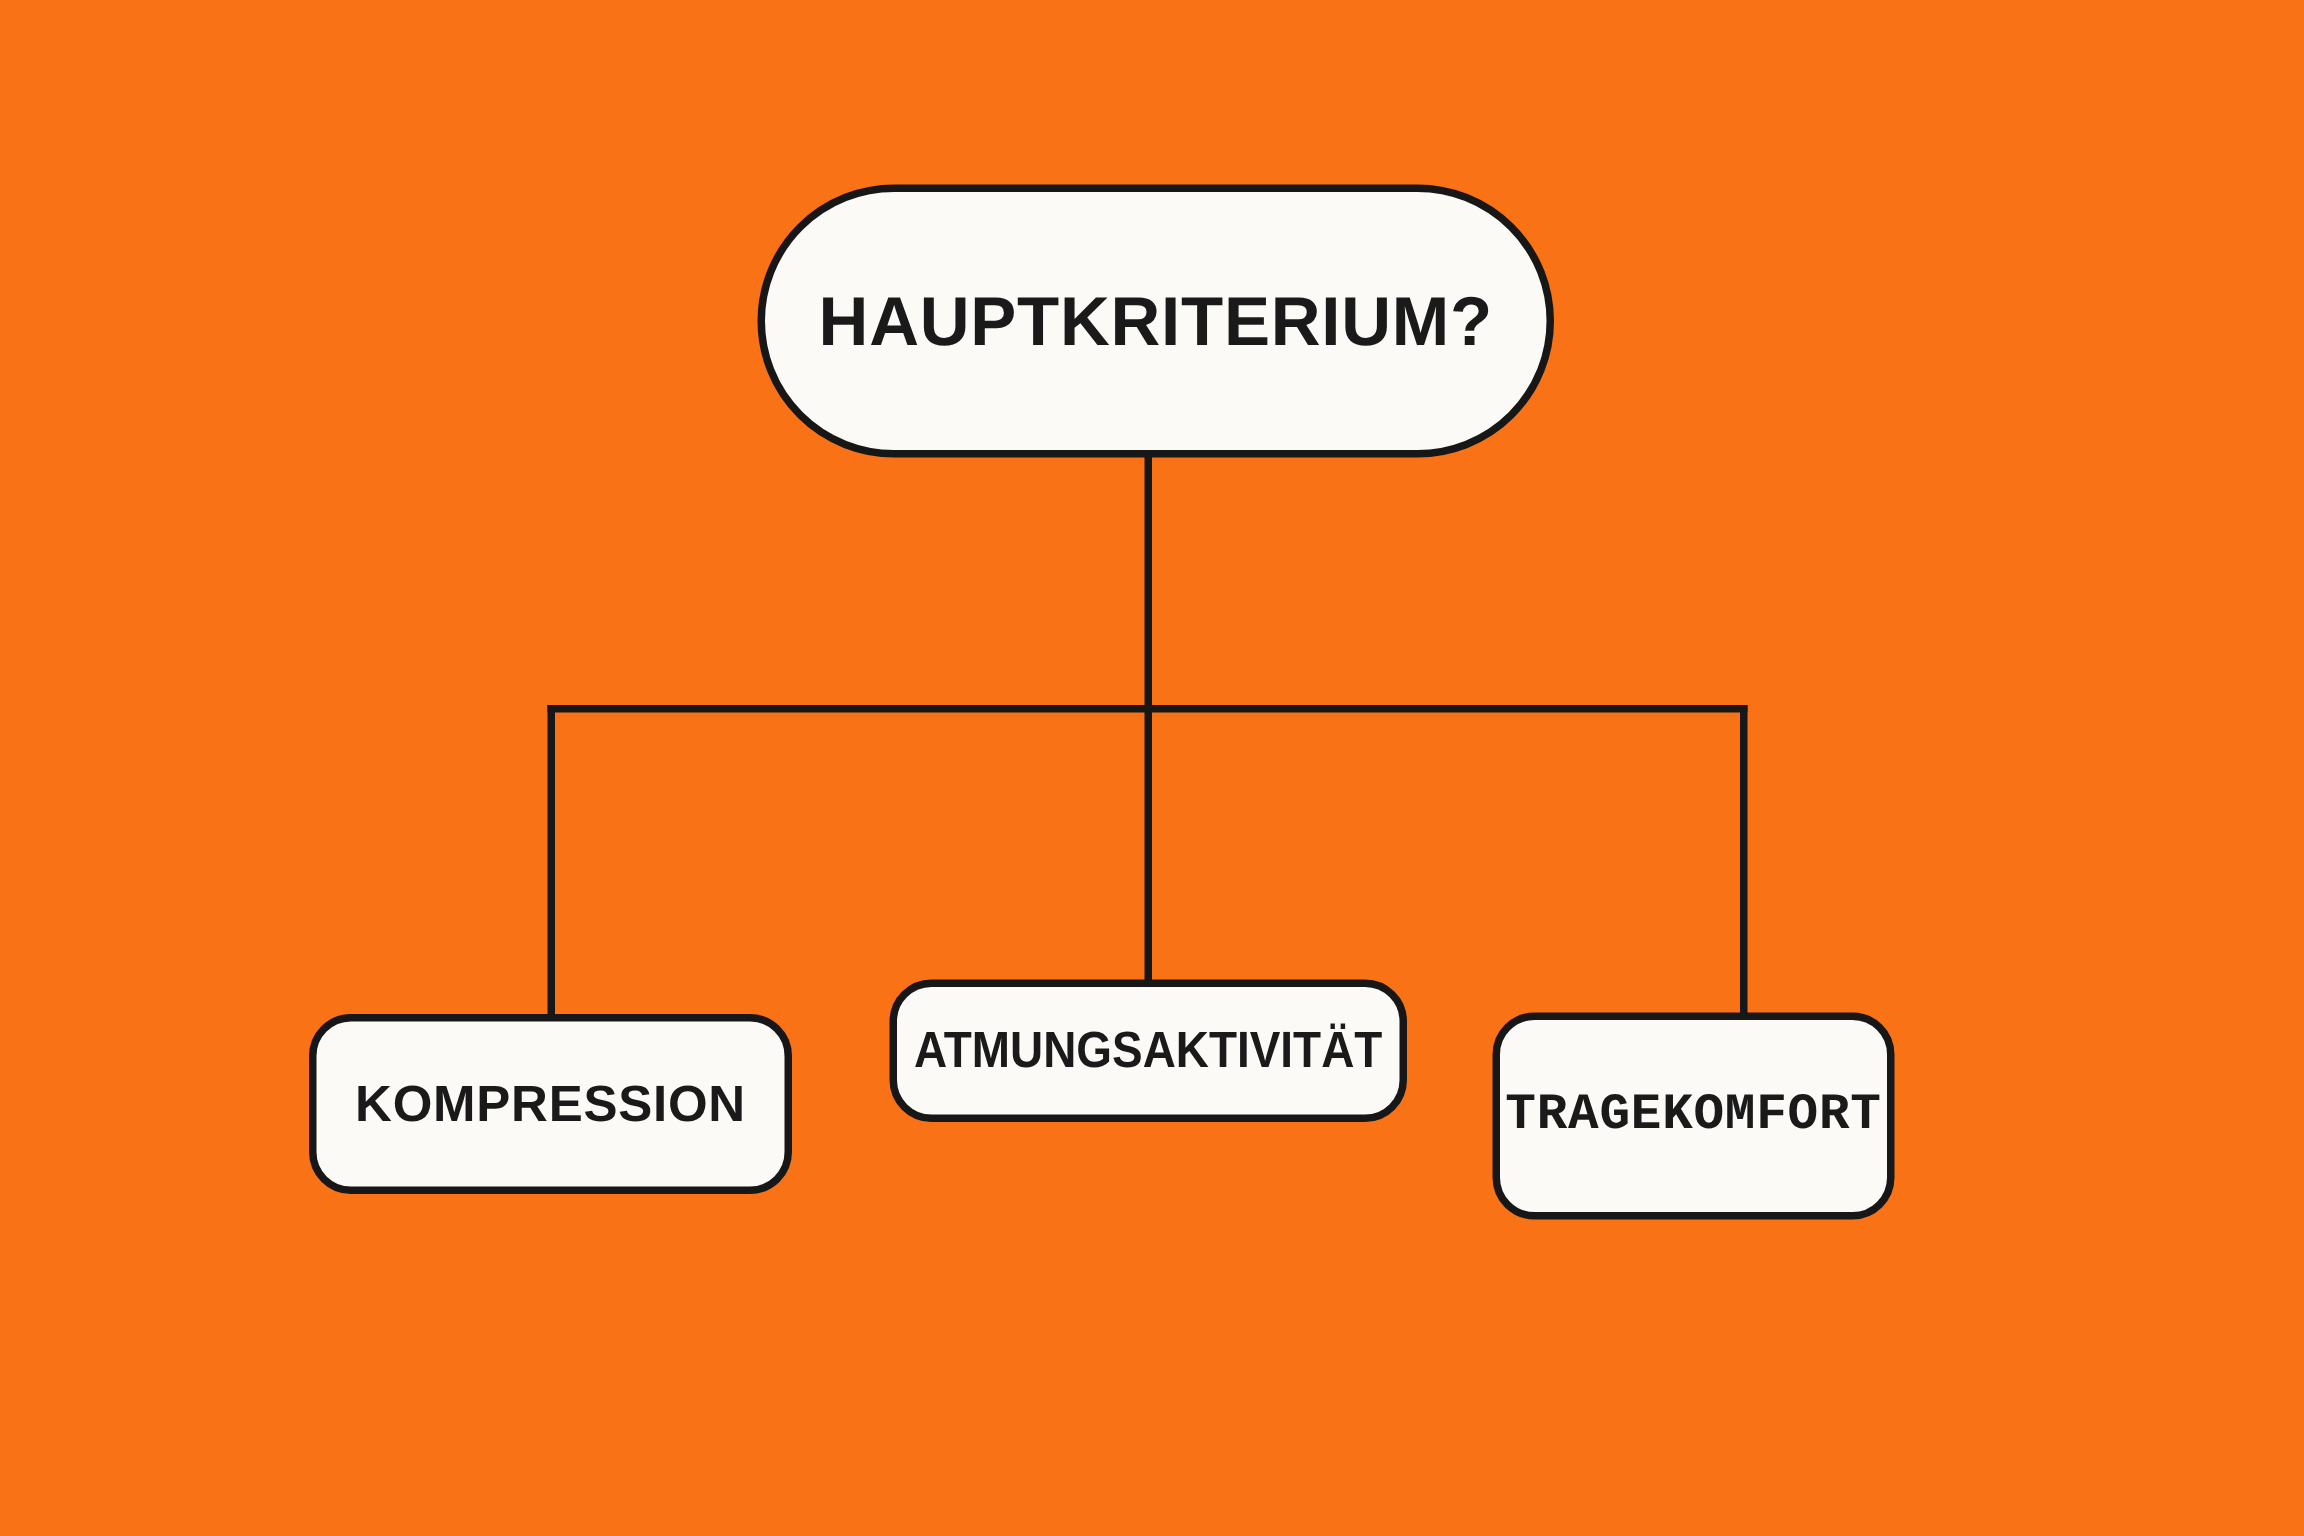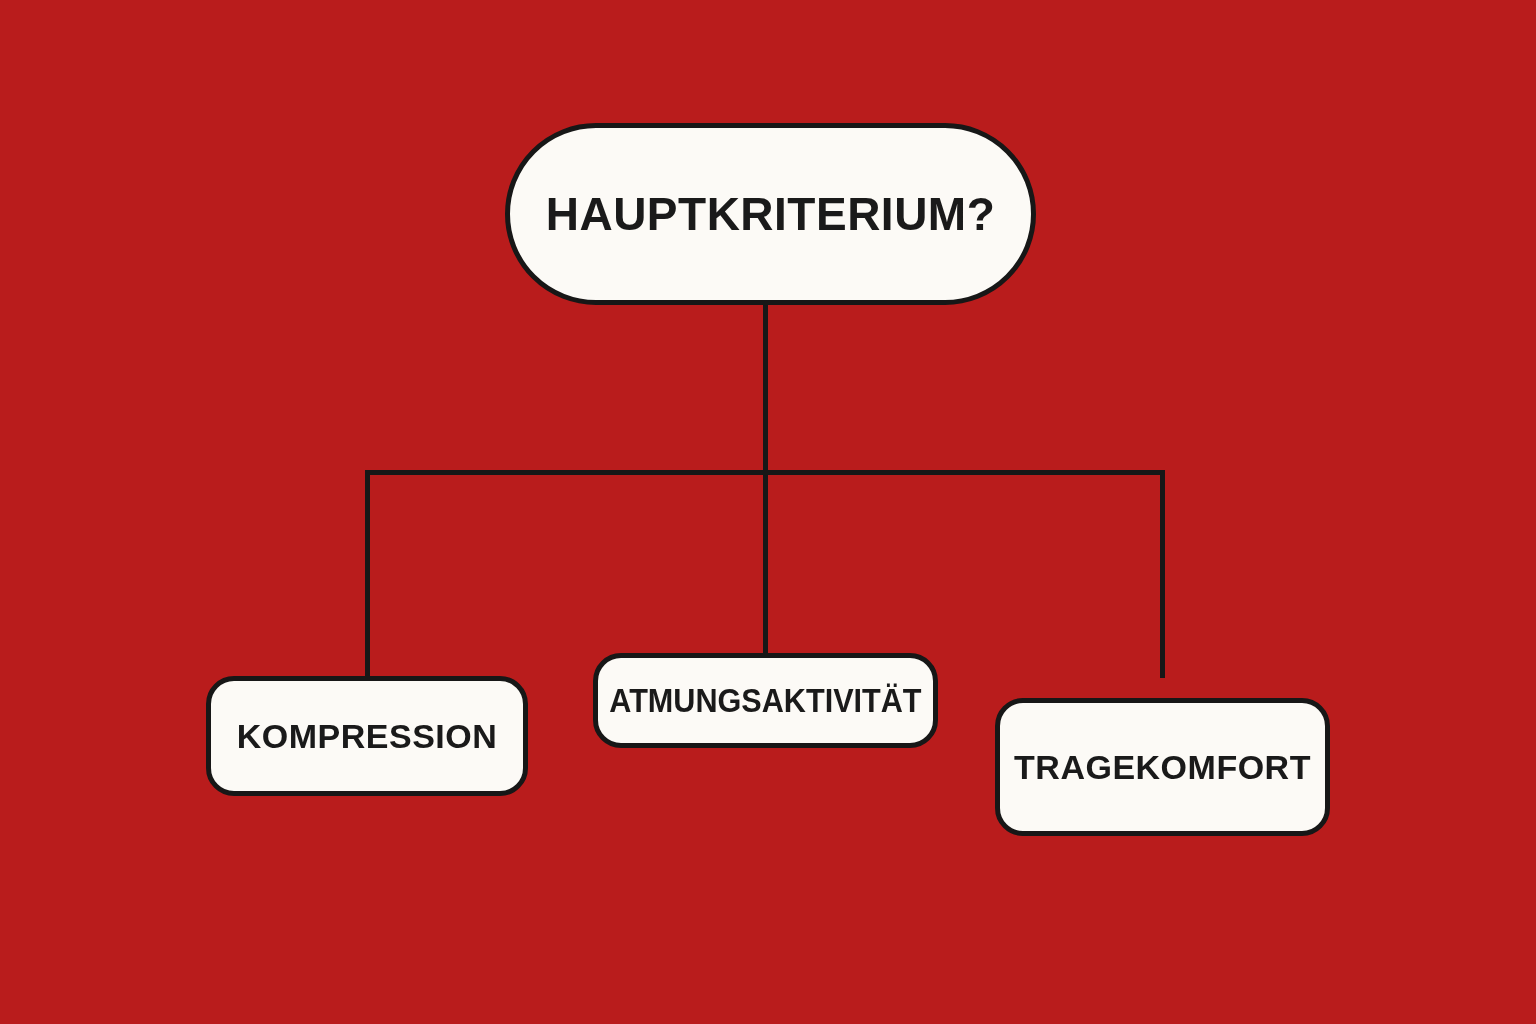--- a/index.html
+++ b/index.html
@@ -4,21 +4,21 @@
 <style>
   html, body {
     margin: 0;
     padding: 0;
     background: #fbf9f5;
   }
   .canvas {
     position: relative;
     width: 1536px;
     height: 1024px;
-    background: #b91c1c;
+    background: #f97316;
     font-family: "Liberation Sans", sans-serif;
     overflow: hidden;
   }
   
   .node {
     position: absolute;
     box-sizing: border-box;
     border: 5px solid #171717;
     background: #fcfaf6;
     display: flex;
@@ -43,21 +43,21 @@
     font-size: 46px;
   }
   .child-node {
     border-radius: 28px;
   }
   .child-node .label {
     font-size: 34px;
   }
   .child-1 { left: 206px; top: 676px; width: 322px; height: 120px; }
   .child-2 { left: 593px; top: 653px; width: 345px; height: 95px; }
-  .child-3 { left: 995px; top: 698px; width: 335px; height: 138px; }
+  .child-3 { left: 995px; top: 675px; width: 268px; height: 138px; font-family: Liberation Mono, monospace; }
   .child-2 .label {
     transform: scaleX(0.90);
     letter-spacing: 0;
   }
   
   .line {
     position: absolute;
     background: #171717;
   }
   .stem-line       { left: 763px;  top: 303px; width: 5px;   height: 170px; }

